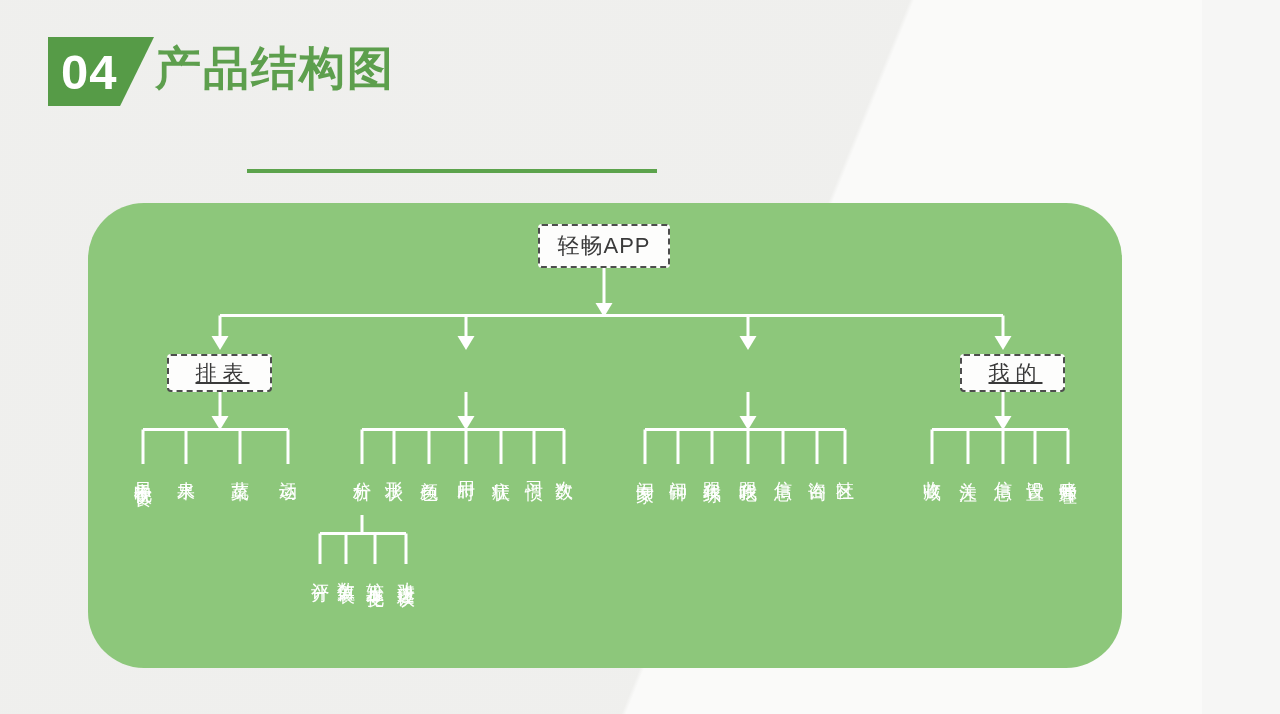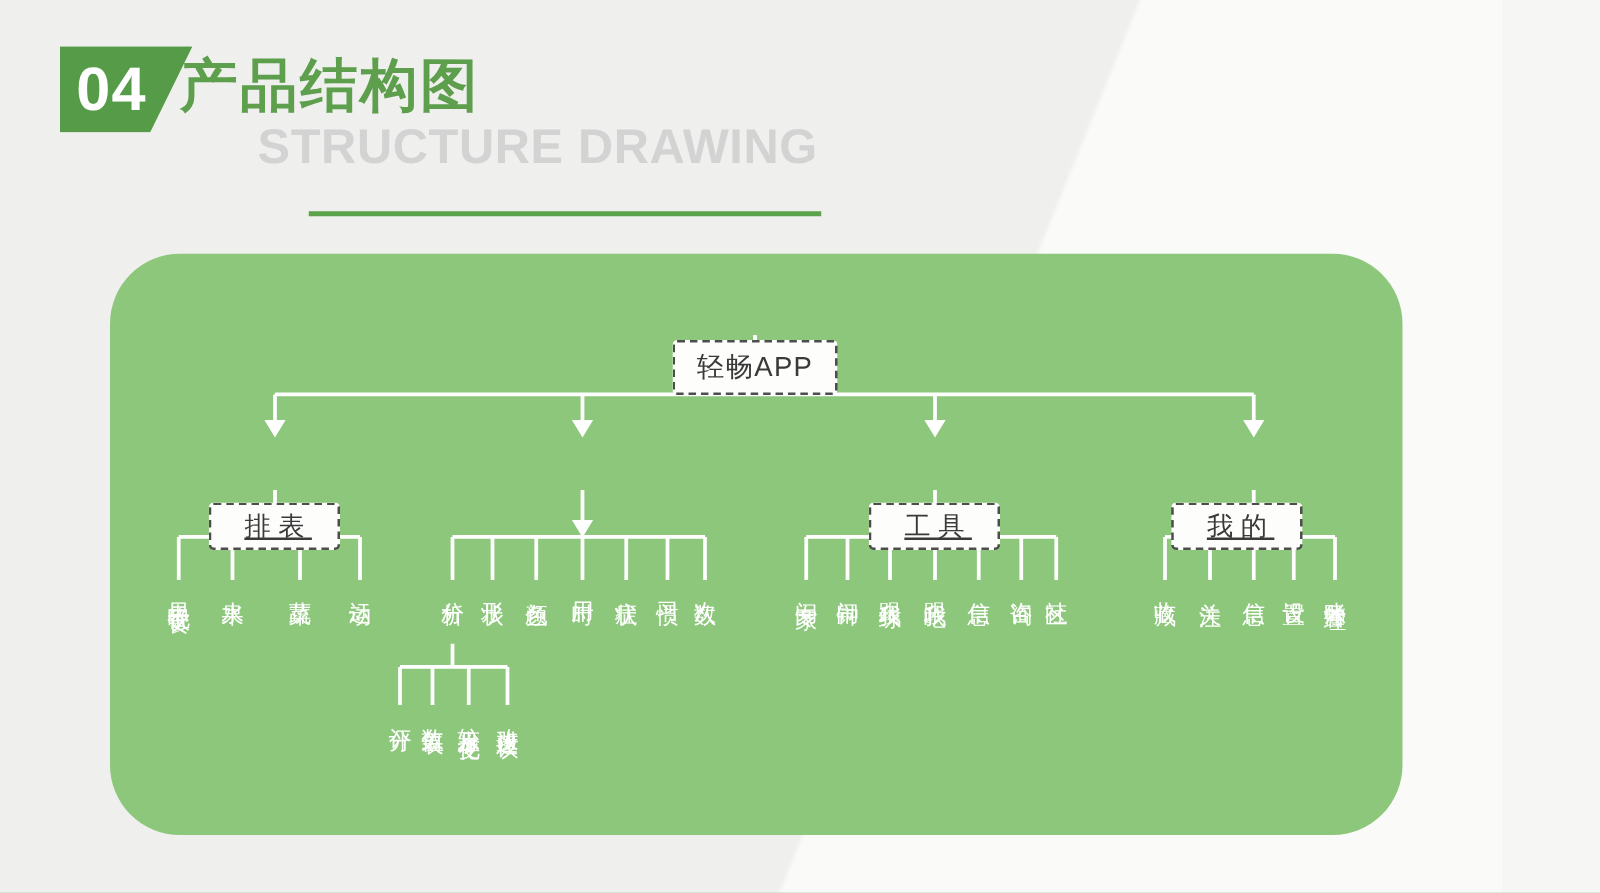--- a/index.html
+++ b/index.html
@@ -22,21 +22,21 @@
   
   .badge {
     position:absolute; left:48px; top:37px; width:106px; height:69px;
     background:#569b47;
     clip-path:polygon(0 0, 100% 0, 68% 100%, 0 100%);
     display:flex; align-items:center;
     color:#fff; font-size:49px; font-weight:bold; padding-left:13px;
     letter-spacing:1px;
   }
   .title {
-    position:absolute; left:144px; top:38px;
+    position:absolute; left:155px; top:38px;
     font-size:46px; font-weight:bold; color:#5d9f4d; letter-spacing:2px;
   }
   .subtitle {
     position:absolute; left:206px; top:96px;
     font-size:39px; font-weight:bold; color:#d3d3d3; letter-spacing:0.5px;
     white-space:nowrap;
   }
   .underline {
     position:absolute; left:247px; top:169px; width:410px; height:4px;
     background:#5ca34c;
@@ -46,21 +46,21 @@
   .panel {
     position:absolute; left:88px; top:203px; width:1034px; height:465px;
     background:#8dc77b; border-radius:56px;
   }
   .connectors { position:absolute; left:0; top:0; }
 
   .node {
     position:absolute; background:#fdfdfc;
     border:2px dashed #4d4d4d; border-radius:4px;
     display:flex; align-items:center; justify-content:center;
-    color:#3a3a3a; font-weight:500;margin-top:48px;
+    color:#3a3a3a; font-weight:500;
   }
   .node.root {
     left:450px; top:21px; width:132px; height:44px;
     font-size:22px; letter-spacing:1px;
   }
   .node.branch {
     top:151px; width:105px; height:38px;
     font-size:21px; letter-spacing:6px; padding-left:6px;text-decoration:underline;
   }
 
@@ -77,21 +77,20 @@
 <body>
 
 <div class="slide">
   <div class="bg-diag"></div>
   <div class="bg-band"></div>
 
   <div class="badge">
     <span>04</span>
   </div>
   <div class="title">产品结构图</div>
-  <div class="subtitle">STRUCTURE DRAWING</div>
   <div class="underline"></div>
 
   <div class="panel">
 
     <svg class="connectors" width="1034" height="465" viewBox="0 0 1034 465">
       <g stroke="#ffffff" stroke-width="3" fill="none">
 
         <path d="M516 65 V100
                  M132 112.5 H915
                  M132 112.5 V133 M378 112.5 V133 M660 112.5 V133 M915 112.5 V133
@@ -112,22 +111,21 @@
         <polygon points="915,147 906.5,133 923.5,133"></polygon>
         <polygon points="132,227 123.5,213 140.5,213"></polygon>
         <polygon points="378,227 369.5,213 386.5,213"></polygon>
         <polygon points="660,227 651.5,213 668.5,213"></polygon>
         <polygon points="915,227 906.5,213 923.5,213"></polygon>
       </g>
     </svg>
 
     <div class="node root">轻畅APP</div>
     <div class="node branch" style="left:79px;">排表</div>
-    <div class="node branch" style="left:607px;">工具</div>
-    <div class="node branch" style="left:849px;">我的</div>
+    <div class="node branch" style="left:872px;">我的</div>
 
     <div class="leaf" style="left:55px;">早中晚饮食</div>
     <div class="leaf" style="left:98px;">水果</div>
     <div class="leaf" style="left:152px;">蔬菜</div>
     <div class="leaf" style="left:200px;">运动</div>
 
     <div class="leaf" style="left:274px;">分析</div>
     <div class="leaf" style="left:306px;">形状</div>
     <div class="leaf" style="left:341px;">颜色</div>
     <div class="leaf" style="left:378px;">用时</div>

